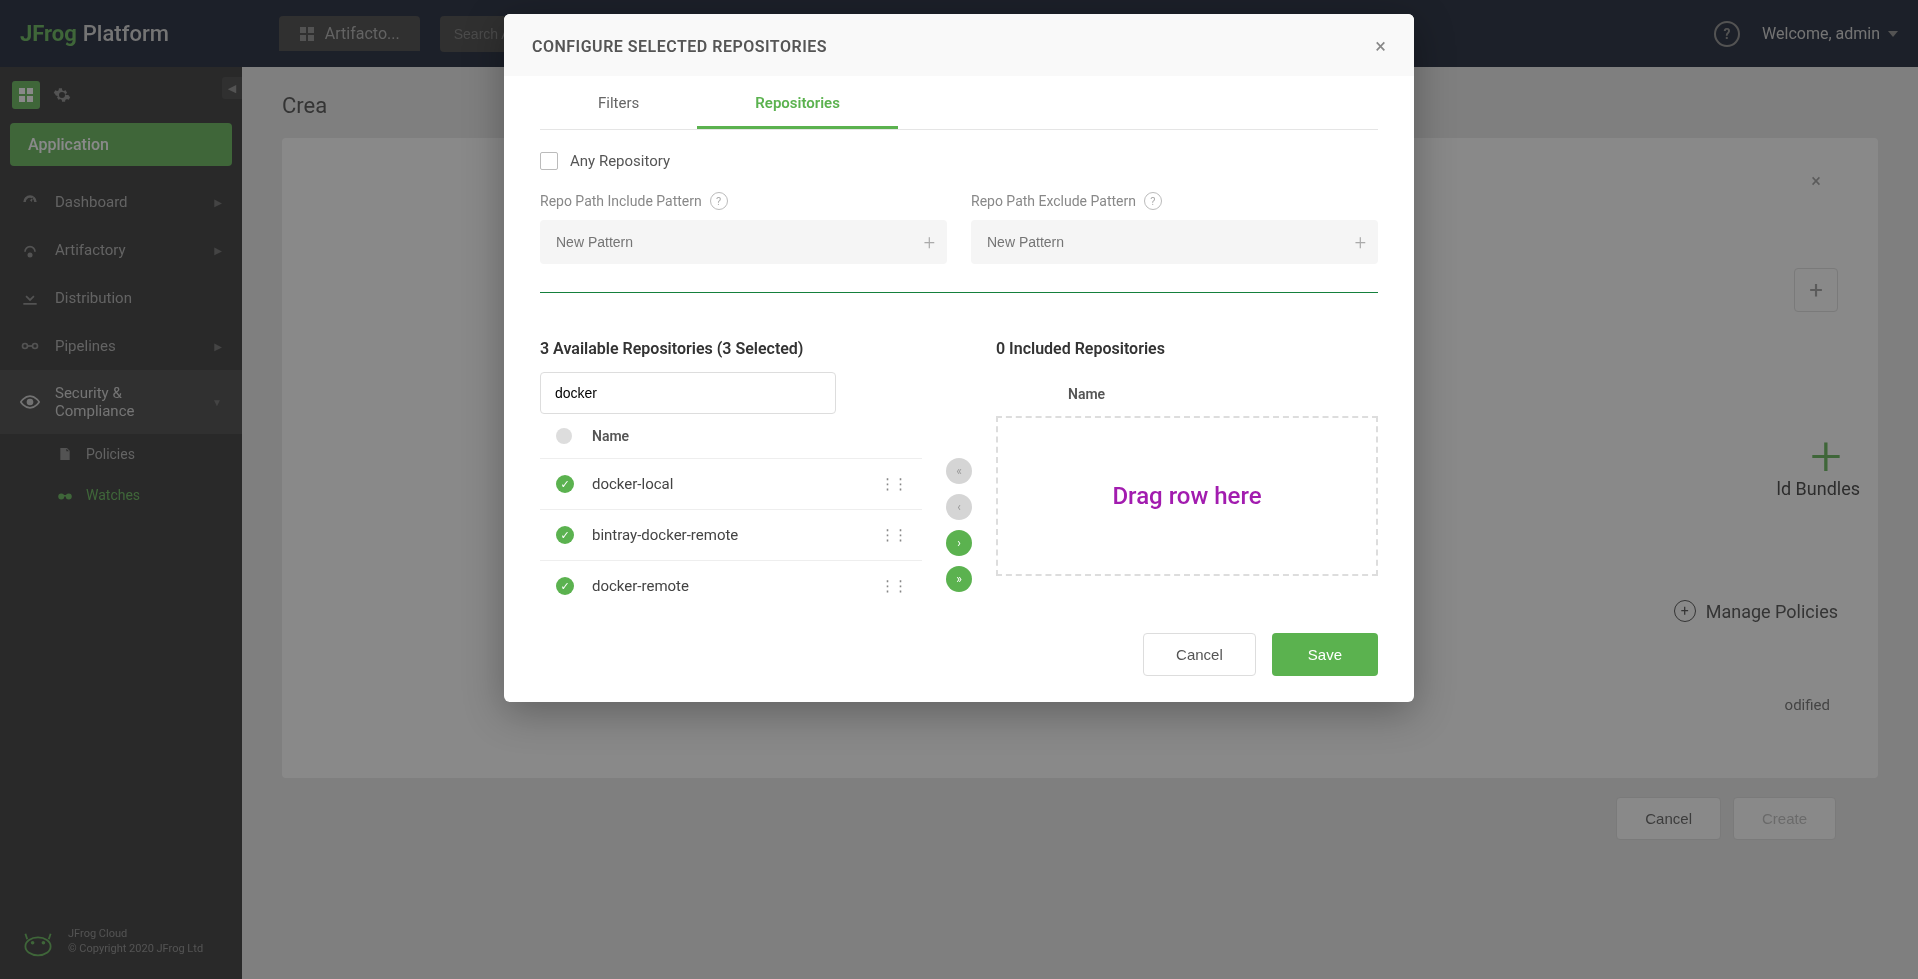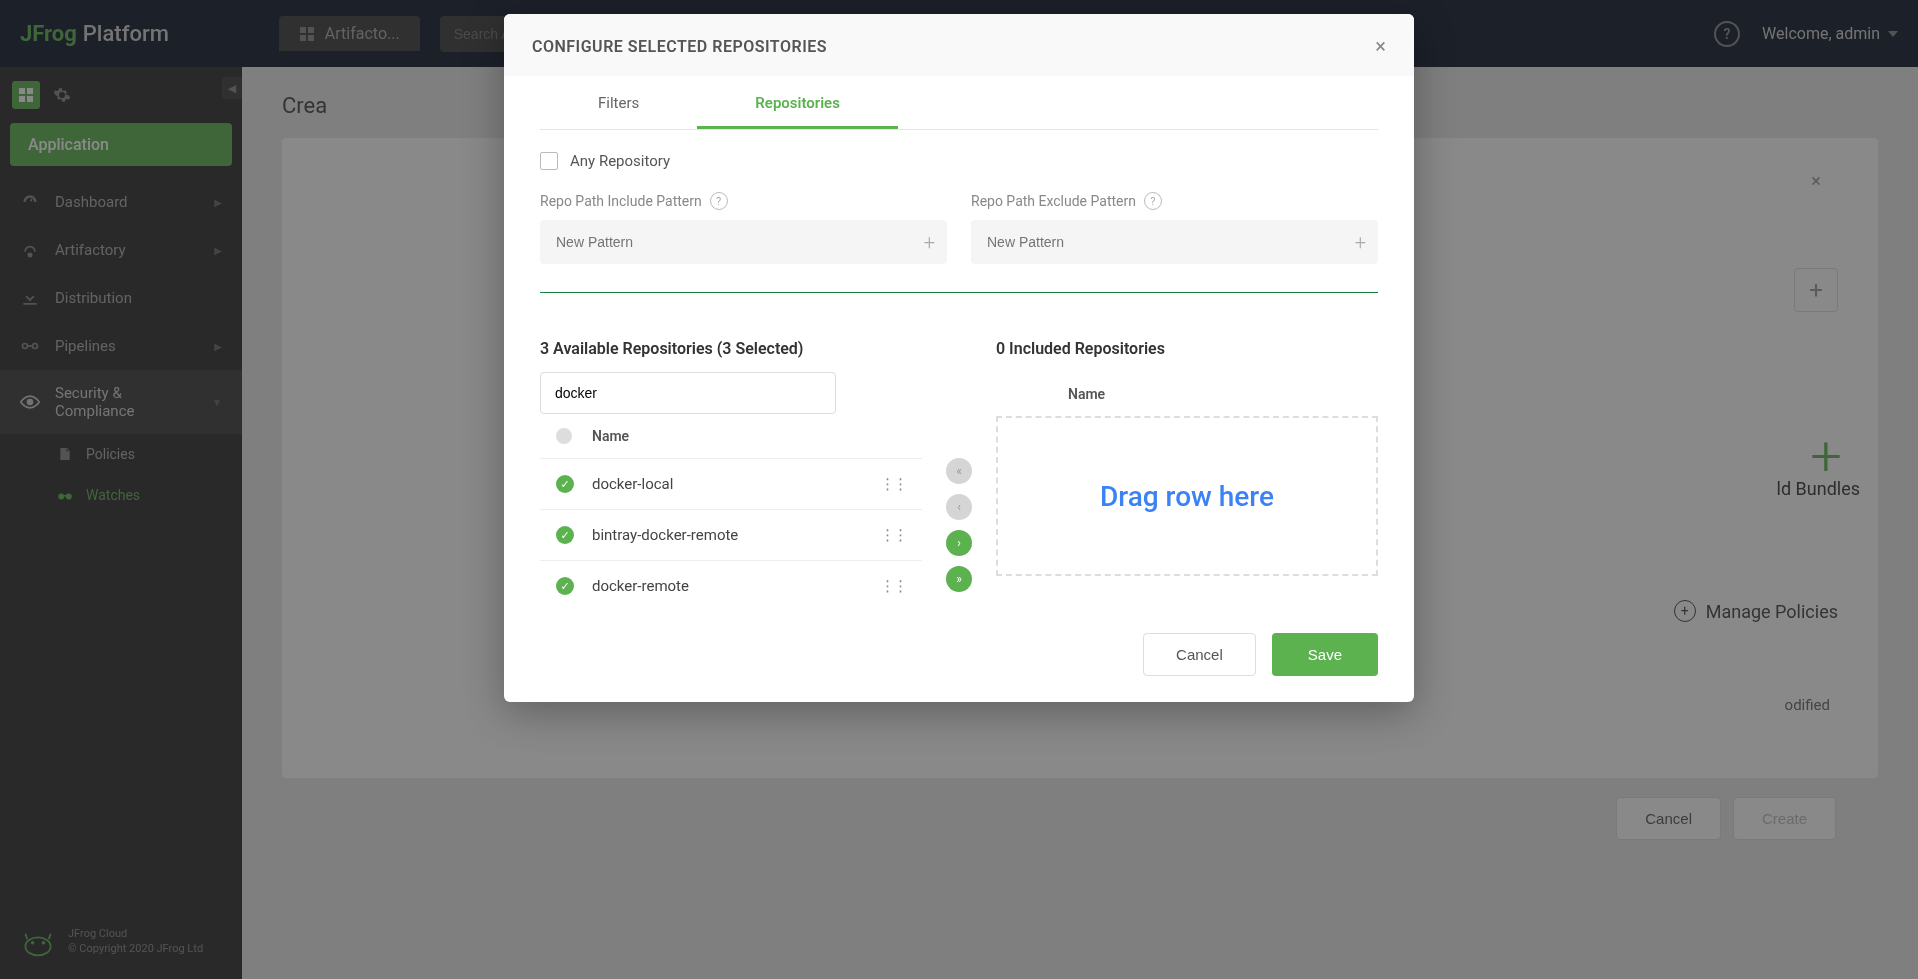--- a/index.html
+++ b/index.html
@@ -93,21 +93,21 @@
     .chk-green { width: 18px; height: 18px; border-radius: 50%; background: #5bb24f; display: flex; align-items: center; justify-content: center; }
     .chk-green::after { content: "✓"; color: #fff; font-size: 11px; }
     .row-name { flex: 1; }
     .row-handle { color: #888; font-size: 15px; letter-spacing: -2px; cursor: grab; }
     
     .mid-arrows { display: flex; flex-direction: column; gap: 10px; align-items: center; justify-content: center; padding-top: 100px; }
     .arrow-btn { width: 26px; height: 26px; border-radius: 50%; display: flex; align-items: center; justify-content: center; font-size: 12px; color: #fff; }
     .arrow-btn.grey { background: #d5d5d5; color: #999; }
     .arrow-btn.green { background: #5bb24f; }
     
-    .drop-zone { border: 2px dashed #ddd; height: 160px; display: flex; align-items: center; justify-content: center; color: #3b82f6; font-size: 28px; font-weight: 500; margin-top: 0; }
+    .drop-zone { border: 2px dashed #ddd; height: 160px; display: flex; align-items: center; justify-content: center; color: #a21caf; font-size: 24px; font-weight: 500; margin-top: 0; }
     .right-tbl-wrap { width: 100%; }
     
     .modal-foot { padding: 22px 36px 26px; display: flex; justify-content: flex-end; gap: 16px; }
     .btn-cancel { padding: 12px 32px; background: #fff; border: 1px solid #ddd; border-radius: 4px; font-size: 15px; color: #555; cursor: pointer; }
     .btn-save { padding: 12px 36px; background: #5bb24f; border: none; border-radius: 4px; font-size: 15px; color: #fff; cursor: pointer; }
   </style>
 </head>
 <body>
 
 <div class="top-header">

